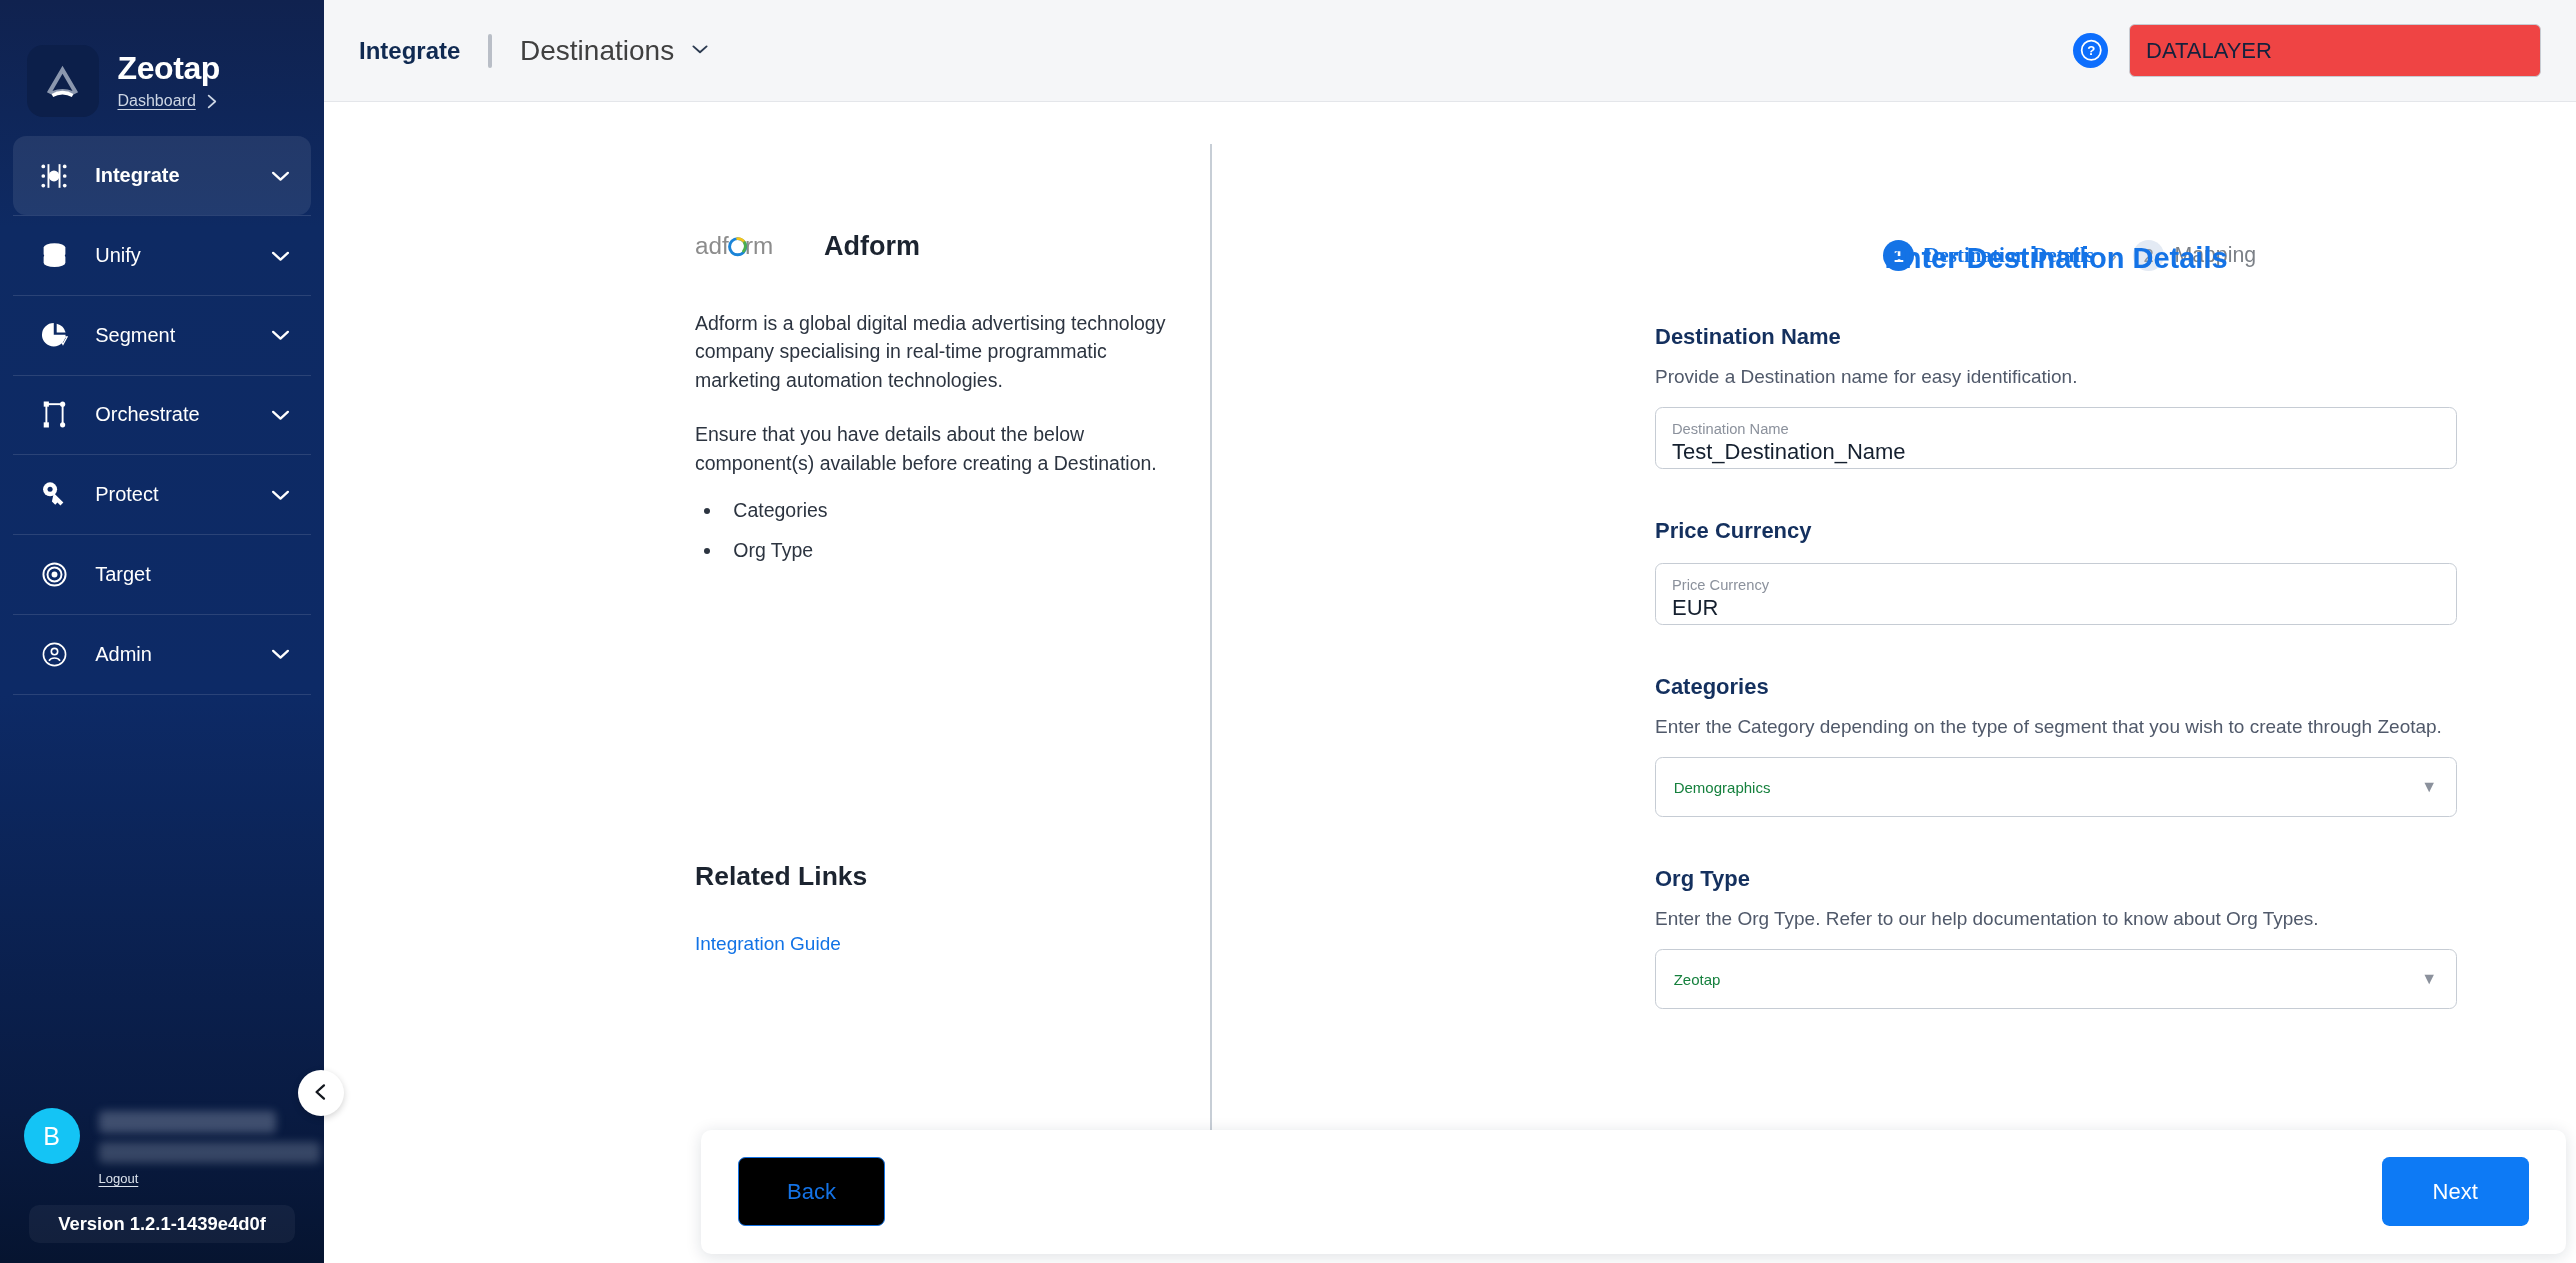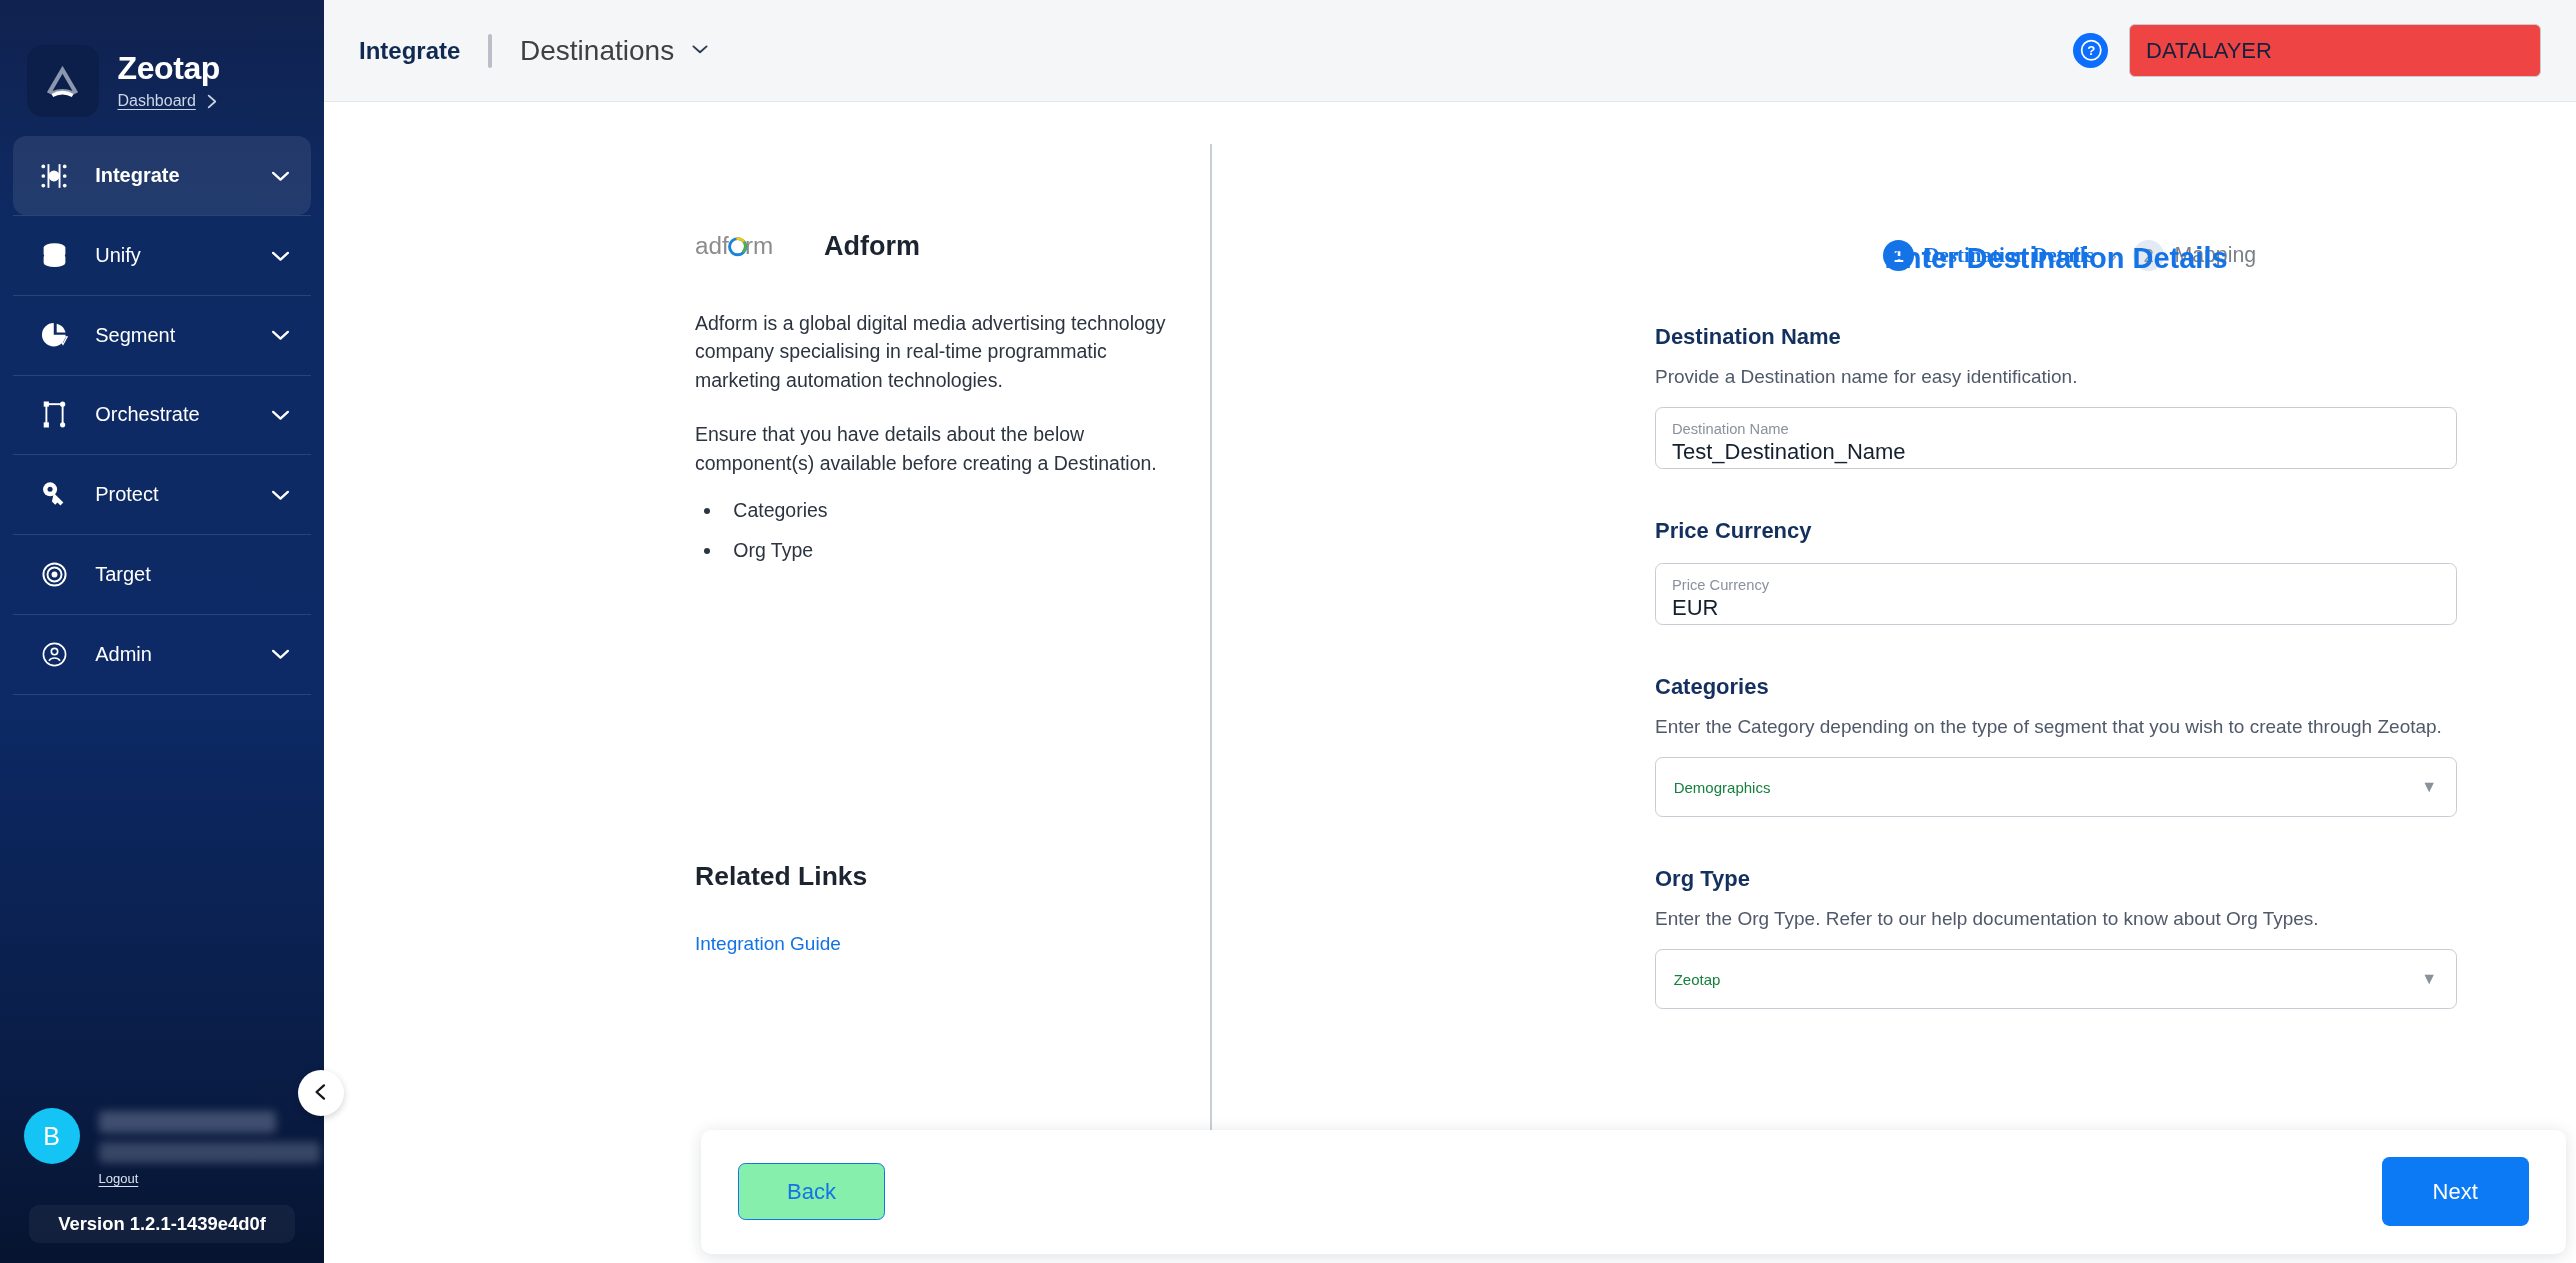--- a/index.html
+++ b/index.html
@@ -176,22 +176,22 @@
 
   
   #footerbar {
     position: absolute; left: 377px; bottom: 10.3px; right: 10.3px; height: 124px;
     background: #ffffff; border-radius: 10.3px;
     box-shadow: 0 2.9px 16px rgba(18,30,55,0.13);
     display: flex; align-items: center; padding: 0 37px;
     z-index: 30;
   }
   #back-btn {
-    width: 147px; height: 57px; border: 1.5px solid #1473e6; border-radius: 7.4px;
-    background: #86efac; color: #1473e6; font-size: 22px;
+    width: 147px; height: 69px; border: 1.5px solid #1473e6; border-radius: 7.4px;
+    background: #000000; color: #1473e6; font-size: 22px;
     display: flex; align-items: center; justify-content: center;
   }
   #next-btn {
     margin-left: auto; width: 147px; height: 69px; border-radius: 7.4px;
     background: #0d7af5; color: #ffffff; font-size: 22px;
     display: flex; align-items: center; justify-content: center;
   }
 </style>
 </head>
 <body>

